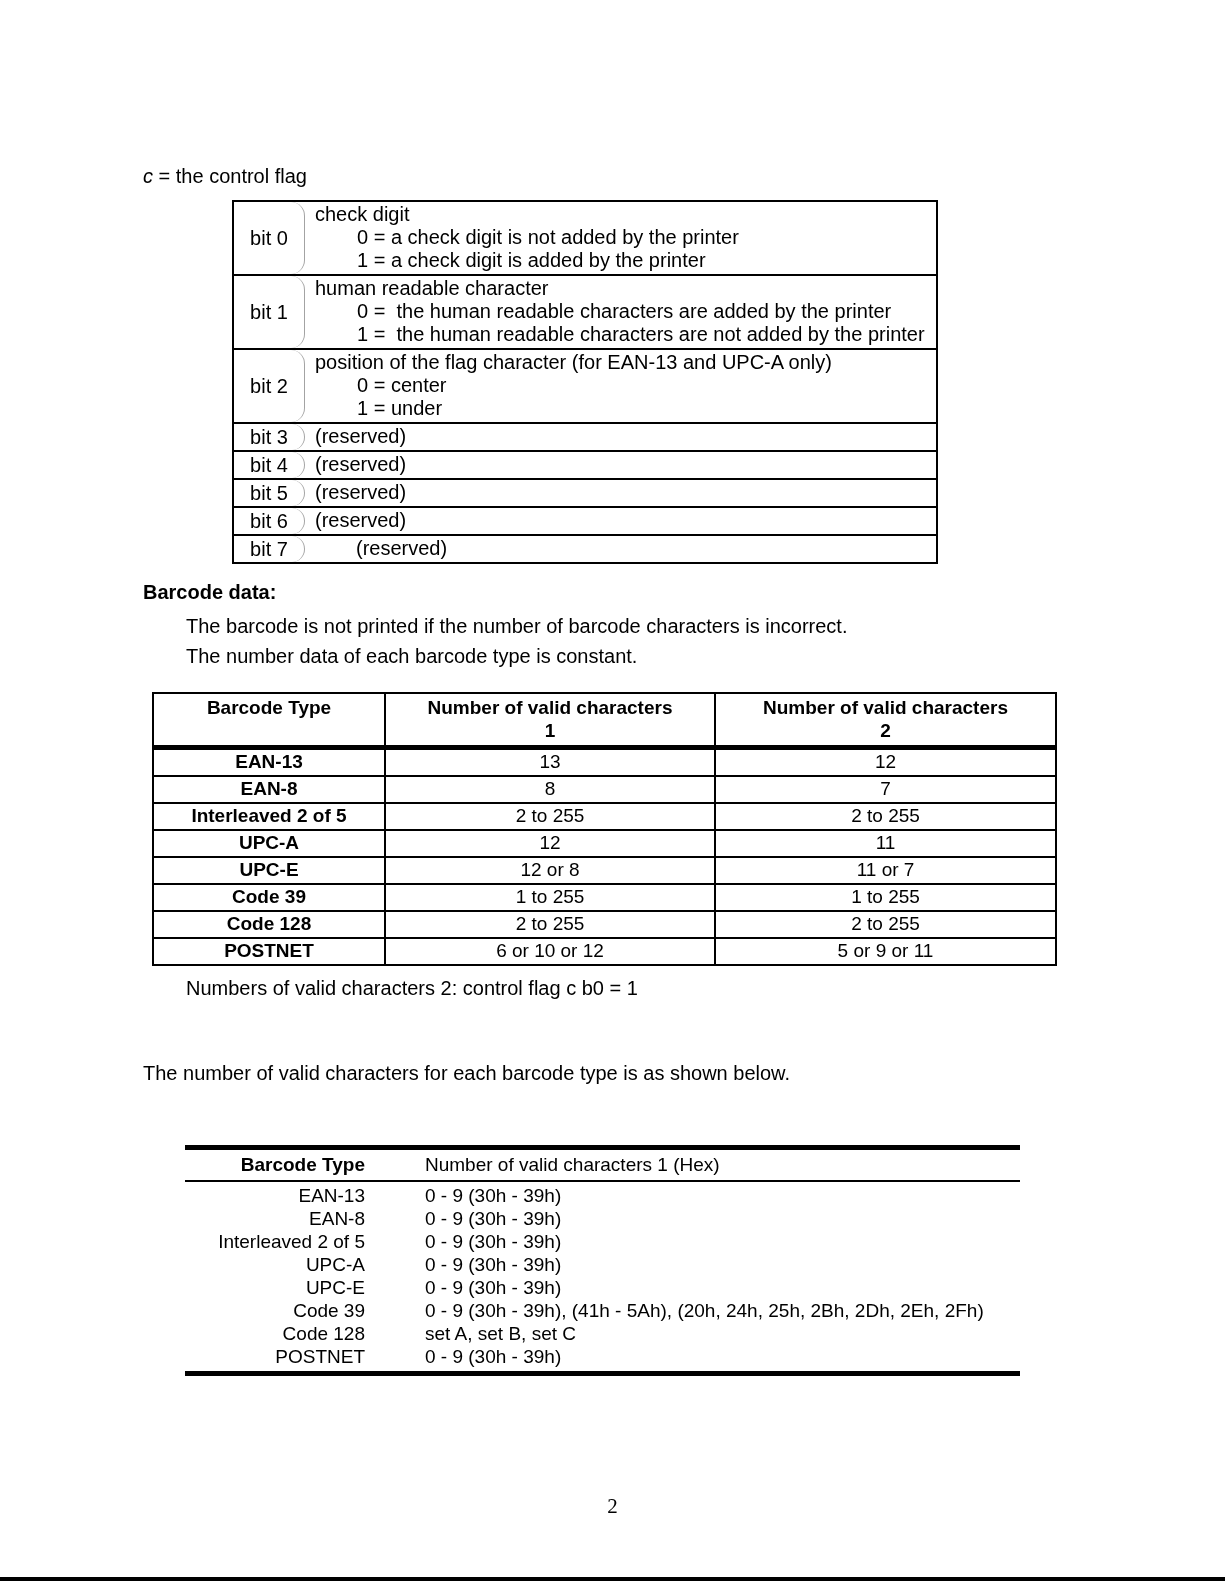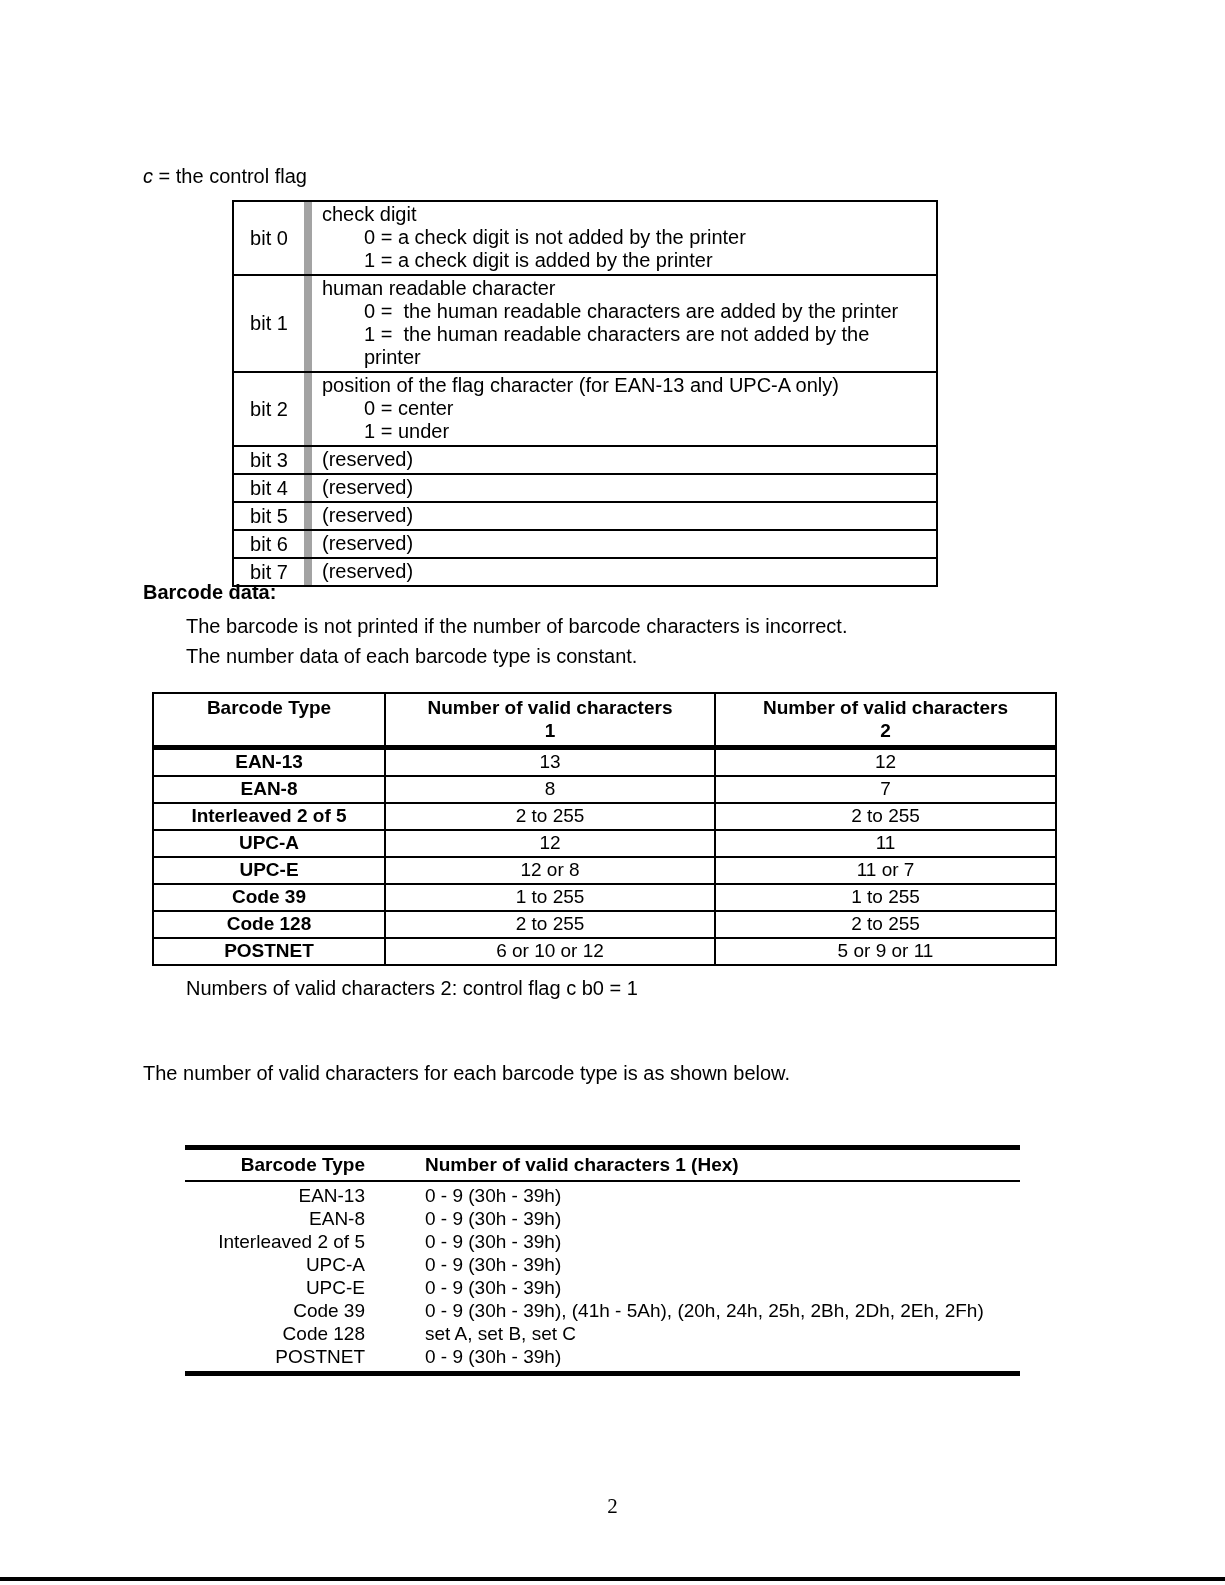--- a/index.html
+++ b/index.html
@@ -9,24 +9,24 @@
   }
   
   .intro{position:absolute;left:143px;top:145px;font-size:20px;}
   .intro .c-it{font-style:italic;}
   
   .bit-table{
     position:absolute;left:232px;top:200px;width:706px;
     border:2px solid #000;box-sizing:border-box;font-size:20px;
   }
   .bit-row{display:flex;border-bottom:2px solid #000;}
-  .bit-row:last-child{border-bottom:none;}
+  .bit-row:last-child{border-bottom:none;gap:41px;}
   .bit-cell{
-    width:70px;flex:0 0 70px;border-right:8px solid #a3a3a3;
-    display:flex;align-items:center;justify-content:center;
+    width:70px;flex:0 0 70px;border-right:1px solid #a3a3a3;
+    display:flex;align-items:center;justify-content:center;border-radius:14px;
   }
   .desc-cell{flex:1;padding:1px 8px 2px 10px;}
   .dl{line-height:23px;white-space:pre-wrap;}
   .dl.ind{padding-left:42px;}
   
   .bc-heading{position:absolute;left:143px;top:581px;font-size:20px;font-weight:bold;margin:0;}
   .bc-lines{position:absolute;left:186px;top:611px;font-size:20px;line-height:30px;}
   
   .valid-table{
     position:absolute;left:152px;top:692px;width:903px;
@@ -42,21 +42,21 @@
   
   .notes{position:absolute;left:186px;top:974px;font-size:20px;line-height:28px;}
   .paras{position:absolute;left:143px;top:1058px;font-size:20px;line-height:30px;}
   
   .hex-table{
     position:absolute;left:185px;top:1145px;width:835px;box-sizing:border-box;
     border-top:5px solid #000;border-bottom:5px solid #000;font-size:19px;
   }
   .hex-row{display:flex;line-height:23px;}
   .hex-row.head{font-weight:bold;border-bottom:2px solid #000;padding:3px 0 4px;}
-  .hex-row.head .hex-c2{font-weight:bold;}
+  .hex-row.head .hex-c2{font-weight:normal;}
   .hex-body{padding:2px 0 3px;}
   .hex-c1{width:180px;flex:0 0 180px;text-align:right;}
   .hex-c2{flex:1;padding-left:60px;text-align:left;}
   
   .page-number{
     position:absolute;left:0;top:1494px;width:1225px;text-align:center;
     font-family:"Liberation Serif", serif;font-size:21px;
   }
   .bottom-rule{position:absolute;left:0;top:1577px;width:1225px;height:4px;background:#000;}
 </style>

